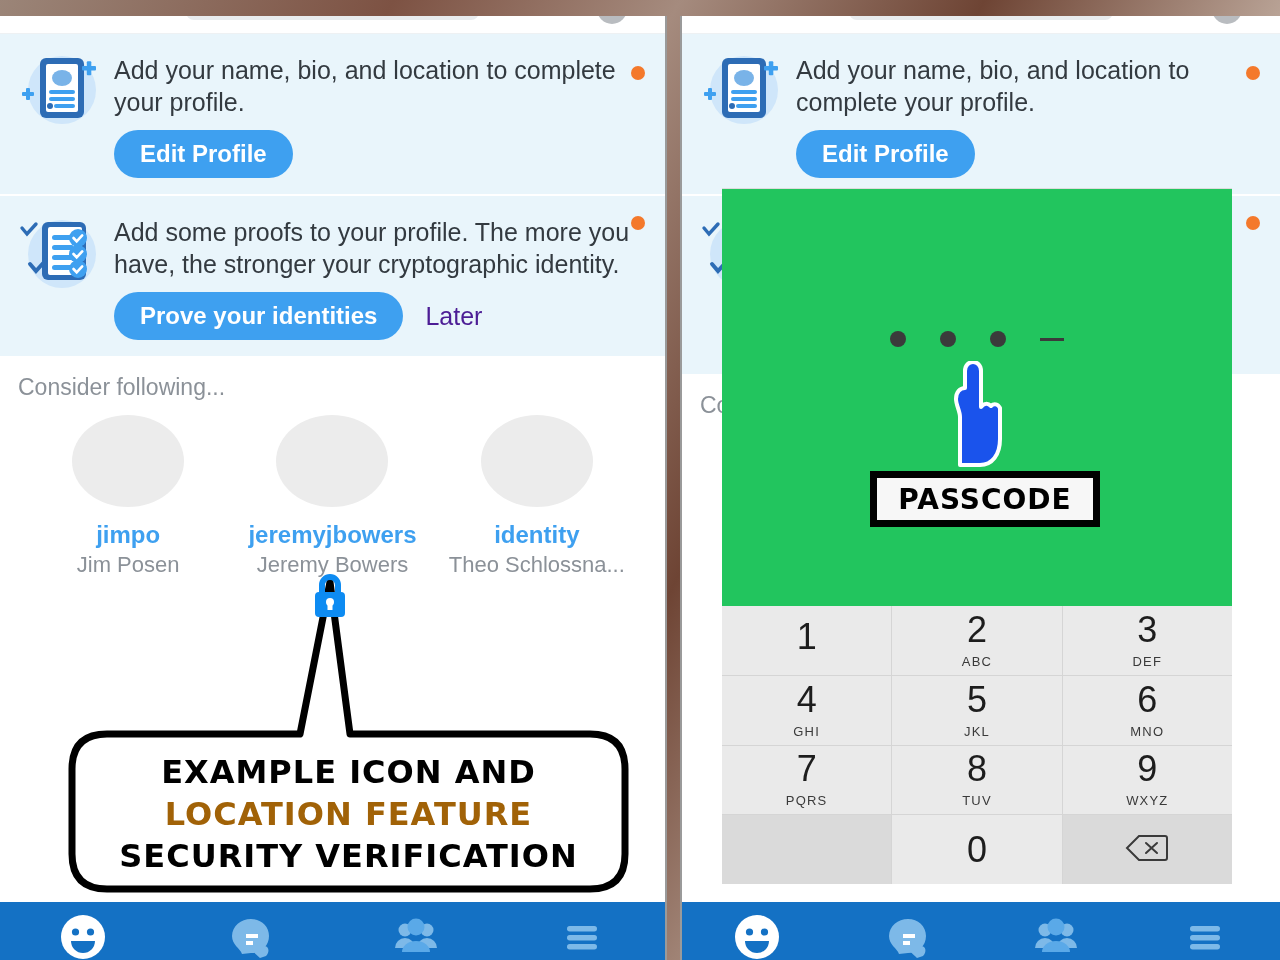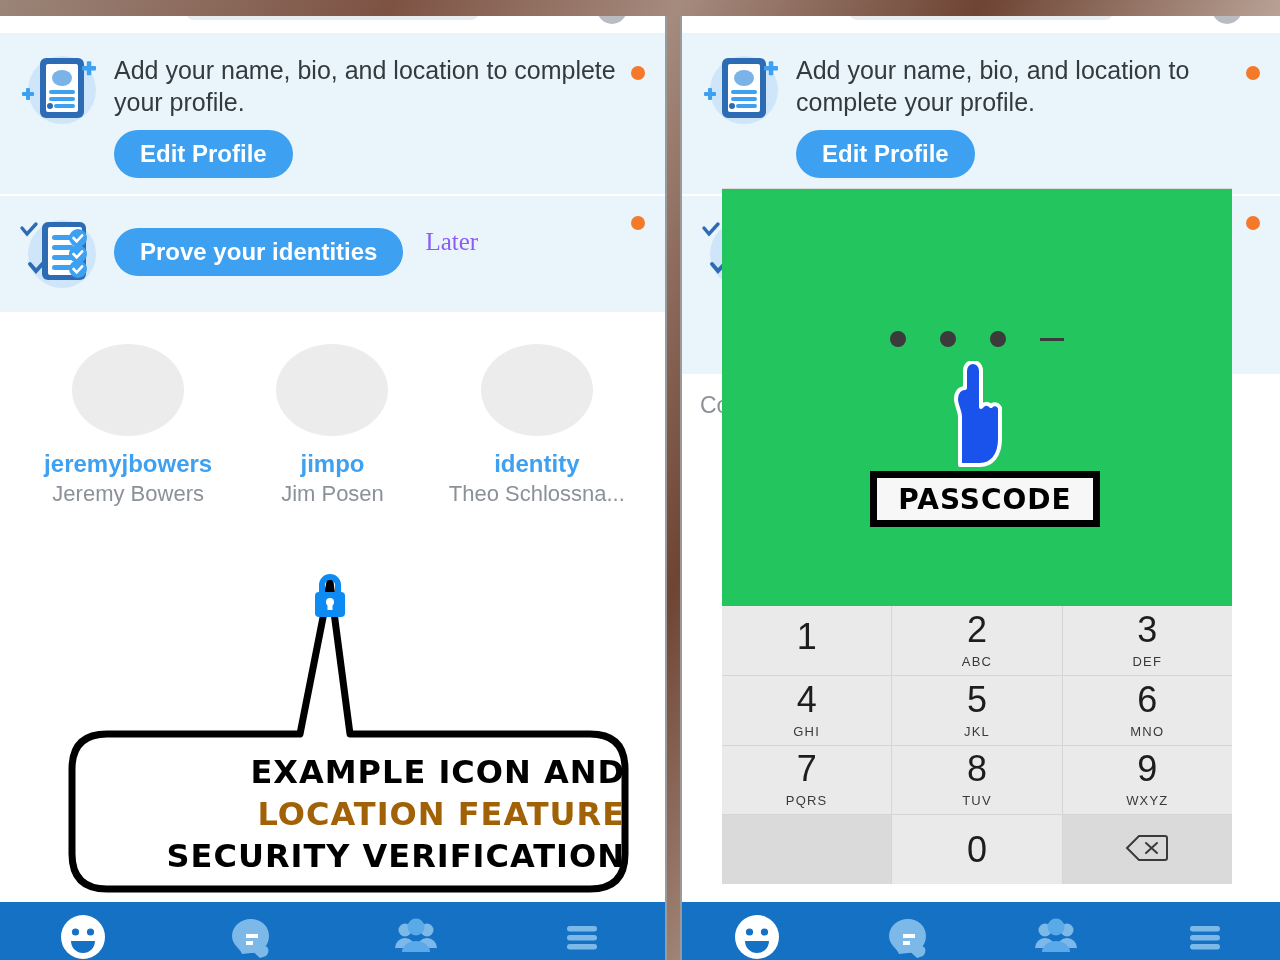--- a/index.html
+++ b/index.html
@@ -59,38 +59,37 @@
     position: relative;
     margin-right: 6px;
   }
   .card-body { flex: 1 1 auto; padding-top: 6px; }
   .card-text {
     font-size: 25px;
     line-height: 1.28;
     color: #333a40;
     font-weight: 400;
   }
-  .card-actions { margin-top: 12px; display: flex; align-items: flex-start; gap: 22px; }
+  .card-actions { margin-top: 12px; display: flex; align-items: center; gap: 22px; }
   .pill-btn {
     display: inline-block;
     background: #3ea0f0;
     color: #ffffff;
     font-size: 24px;
     font-weight: bold;
     padding: 10px 26px;
     border-radius: 26px;
     border: none;
     cursor: pointer;
     white-space: nowrap;
   }
   .text-link {
-    color: #8b5cf6;
+    color: #4c1d95;
     font-size: 25px;
     cursor: pointer;
-    font-family: Liberation Serif, serif;
   }
   .dot-badge {
     position: absolute;
     right: 20px; top: 32px;
     width: 14px; height: 14px;
     border-radius: 50%;
     background: #f4792b;
   }
   .card.second .dot-badge { top: 20px; }
 
@@ -239,61 +238,63 @@
             <circle cx="62" cy="44" r="9" fill="#3ea0f0"></circle>
             <path d="M57.5 44 l3.2 3.4 l5.5 -6" stroke="#fff" stroke-width="2.6" fill="none" stroke-linecap="round"></path>
             <circle cx="62" cy="59" r="9" fill="#3ea0f0"></circle>
             <path d="M57.5 59 l3.2 3.4 l5.5 -6" stroke="#fff" stroke-width="2.6" fill="none" stroke-linecap="round"></path>
           </g>
           <path d="M6 18 l5 6 l9 -10" stroke="#2d6cb5" stroke-width="3.4" fill="none" stroke-linecap="round"></path>
           <path d="M14 54 l6 7 l10 -11" stroke="#2d6cb5" stroke-width="4" fill="none" stroke-linecap="round"></path>
         </svg>
       </div>
       <div class="card-body">
+        <div class="card-text">Add some proofs to your profile. The more you have, the stronger your cryptographic identity.</div>
         <div class="card-actions">
           <button class="pill-btn">Prove your identities</button>
           <span class="text-link">Later</span>
         </div>
       </div>
       <div class="dot-badge"></div>
     </div>
 
     <div class="suggest">
+      <div class="suggest-title">Consider following...</div>
       <div class="suggest-row">
+        <div class="suggest-cell">
+          <div class="suggest-avatar"></div>
+          <div class="suggest-user">jimpo</div>
+          <div class="suggest-name">Jim Posen</div>
+        </div>
         <div class="suggest-cell">
           <div class="suggest-avatar"></div>
           <div class="suggest-user">jeremyjbowers</div>
           <div class="suggest-name">Jeremy Bowers</div>
         </div>
         <div class="suggest-cell">
           <div class="suggest-avatar"></div>
-          <div class="suggest-user">jimpo</div>
-          <div class="suggest-name">Jim Posen</div>
-        </div>
-        <div class="suggest-cell">
-          <div class="suggest-avatar"></div>
           <div class="suggest-user">identity</div>
           <div class="suggest-name">Theo Schlossna...</div>
         </div>
       </div>
     </div>
 
     <div class="annot-layer">
       <svg width="667" height="960" viewBox="0 0 667 960">
 
         <path d="M330 566 L300 718 L107 718 Q72 718 72 753 L72 838 Q72 873 107 873 L590 873 Q625 873 625 838 L625 753 Q625 718 590 718 L350 718 Z" fill="#ffffff" stroke="#000000" stroke-width="7" stroke-linejoin="round"></path>
 
         <g>
           <rect x="315" y="576" width="30" height="25" rx="4" fill="#0d8bf2"></rect>
           <path d="M322 576 v-7 a8 8 0 0 1 16 0 v7" fill="none" stroke="#0d8bf2" stroke-width="6"></path>
           <circle cx="330" cy="586" r="4" fill="#ffffff"></circle>
           <rect x="327.5" y="586" width="5" height="8" fill="#ffffff"></rect>
         </g>
       </svg>
-      <div style="position:absolute;left:72px;top:735px;width:553px;text-align:right;">
+      <div style="position:absolute;left:72px;top:735px;width:553px;text-align:center;">
         <div class="hand" style="font-size:32px;line-height:42px;color:#000;">EXAMPLE ICON AND</div>
         <div class="hand" style="font-size:32px;line-height:42px;color:#a16207;">LOCATION FEATURE</div>
         <div class="hand" style="font-size:32px;line-height:42px;color:#000;">SECURITY VERIFICATION</div>
       </div>
     </div>
 
     <div class="bottom-nav">
       <div class="nav-item">
         <span>
           <svg width="54" height="54" viewBox="0 0 54 54">

